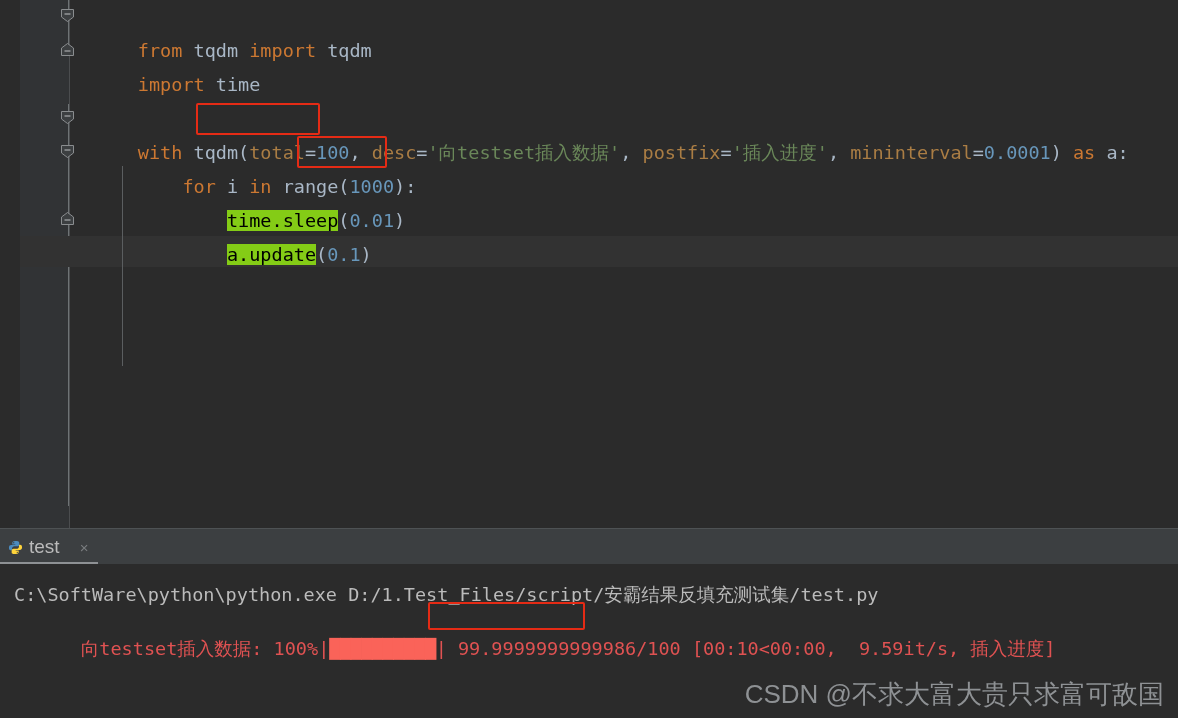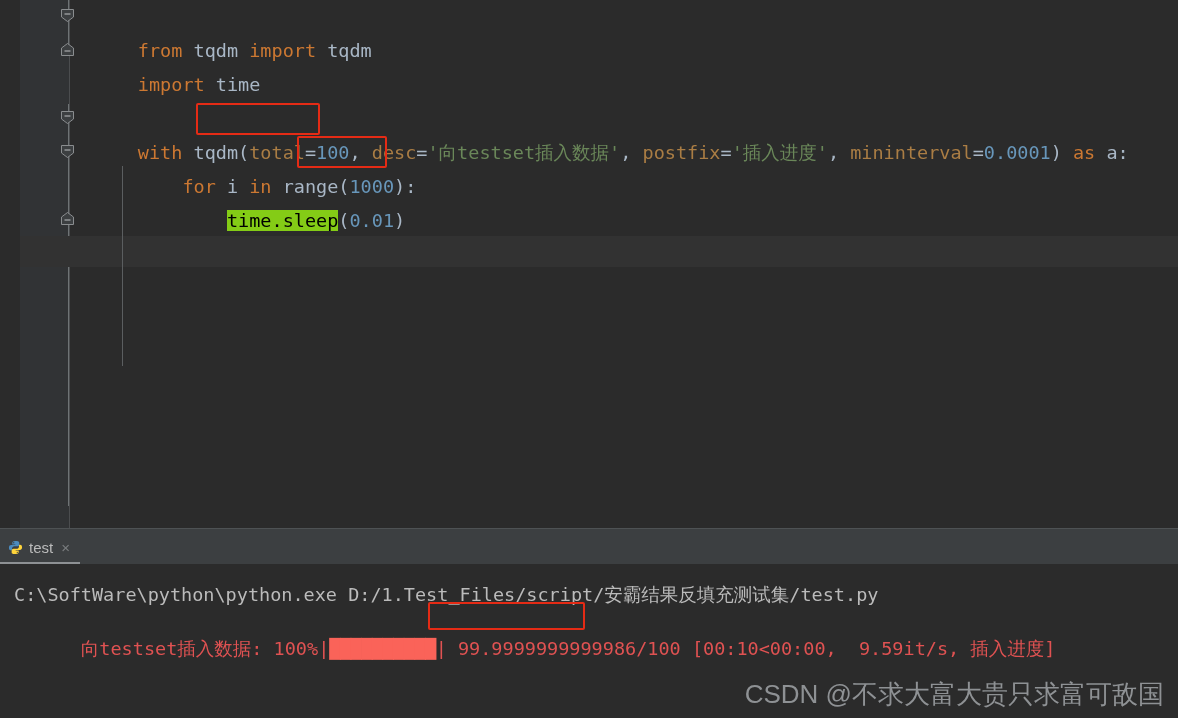--- a/index.html
+++ b/index.html
@@ -132,22 +132,22 @@
     position: absolute;
     left: 0; bottom: 0;
     width: 100%;
     height: 3px;
     background: #8e9194;
   }
   .py-icon { width: 15px; height: 15px; margin-right: 6px; flex: 0 0 auto; }
   .tab-label {
     color: #bbbbbb;
     font-family: "Liberation Sans", sans-serif;
-    font-size: 15px;
-    margin-right: 8px;
+    font-size: 19px;
+    margin-right: 20px;
   }
   .tab-close {
     color: #7a7d7f;
     font-family: "Liberation Sans", sans-serif;
     font-size: 15px;
     line-height: 1;
   }
 
   .console {
     position: absolute;
@@ -238,20 +238,23 @@
     </div>
 
     <div class="line" style="top:136px;">
       <span class="id">    </span><span class="kw">for</span><span class="id"> i </span><span class="kw">in</span><span class="id"> range</span><span class="punct">(</span><span class="num">1000</span><span class="punct">):</span>
     </div>
 
     <div class="line" style="top:170px;">
       <span class="id">        </span><span class="sel">time.sleep</span><span class="punct">(</span><span class="num">0.01</span><span class="punct">)</span>
     </div>
 
+    <div class="line" style="top:204px;">
+      <span class="id">        </span><span class="sel">a.update</span><span class="punct">(</span><span class="num">0.1</span><span class="punct">)</span>
+    </div>
   </div>
 
   <div class="redbox" style="left:176px;top:103px;width:124px;height:32px;"></div>
   <div class="redbox" style="left:277px;top:136px;width:90px;height:32px;"></div>
 </div>
 
 <div class="run-panel">
 
   <div class="tab-strip">
     <div class="run-tab">

